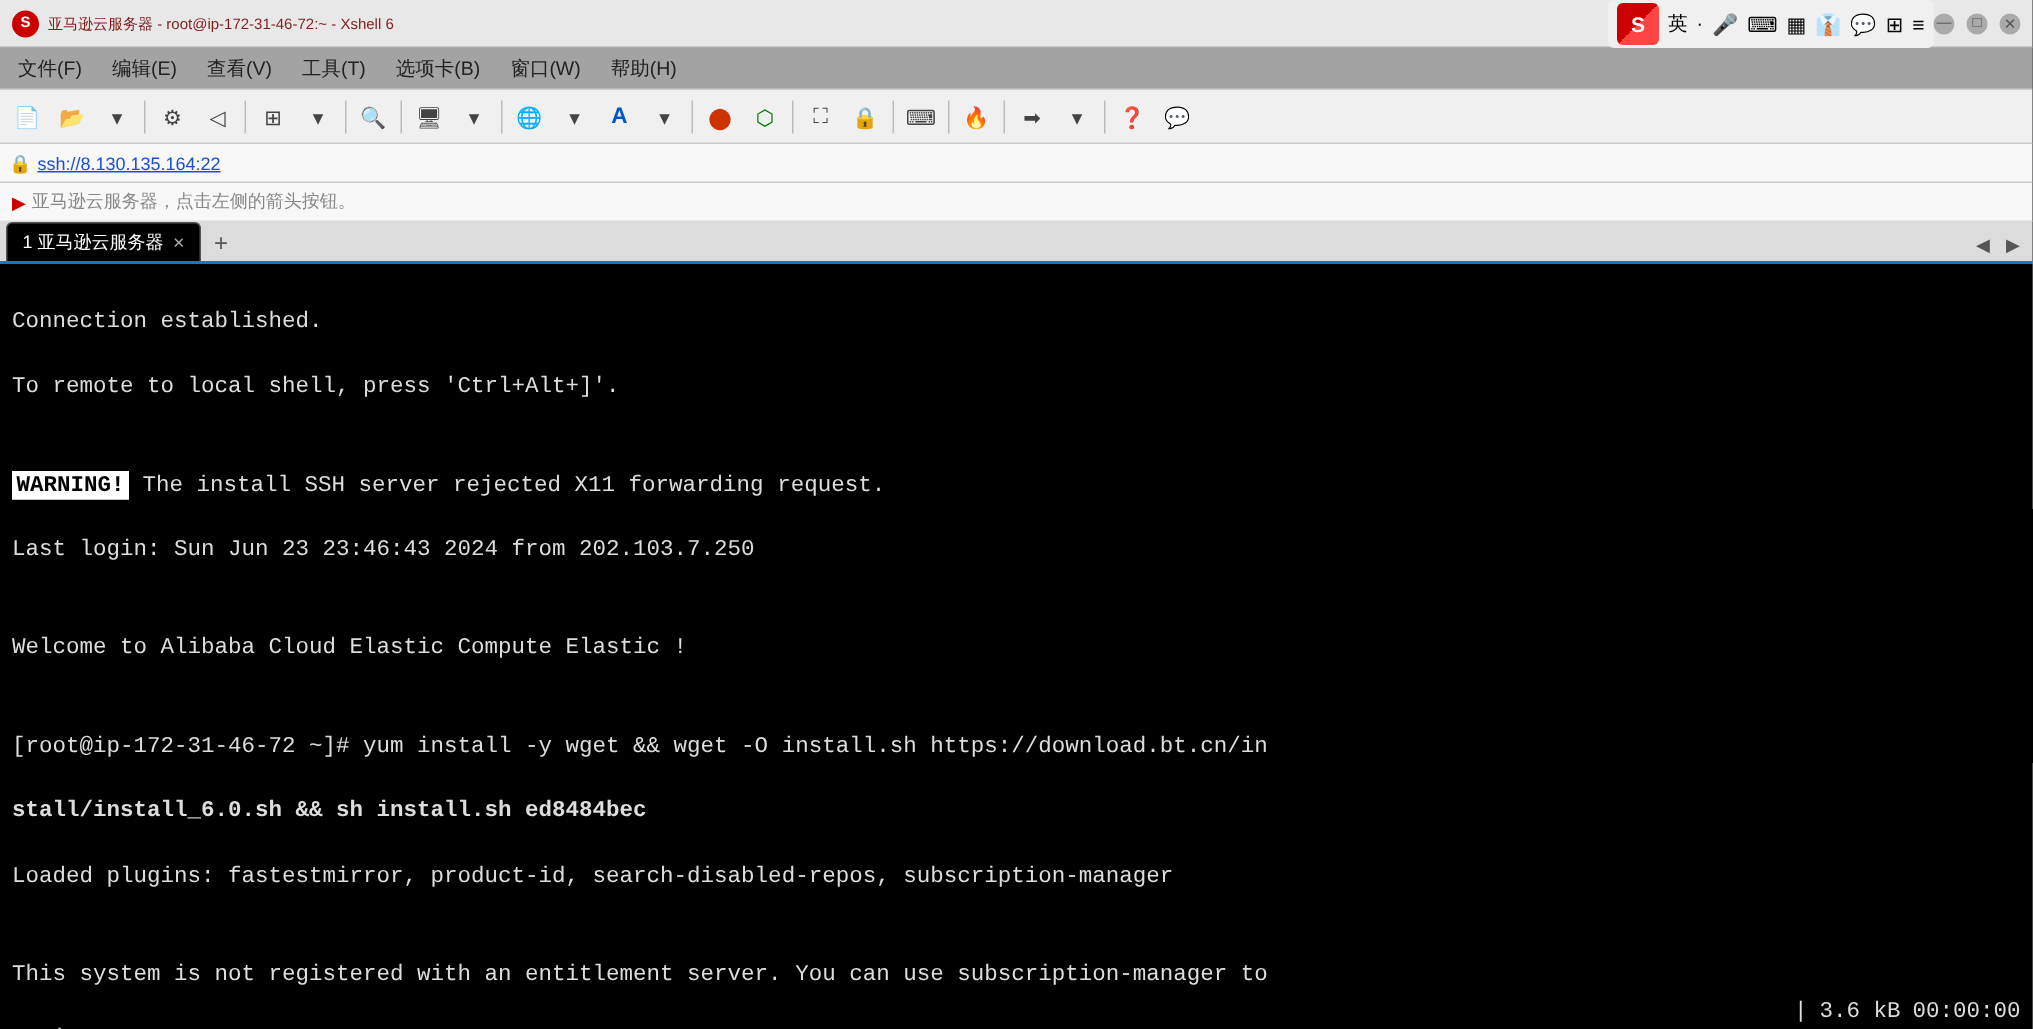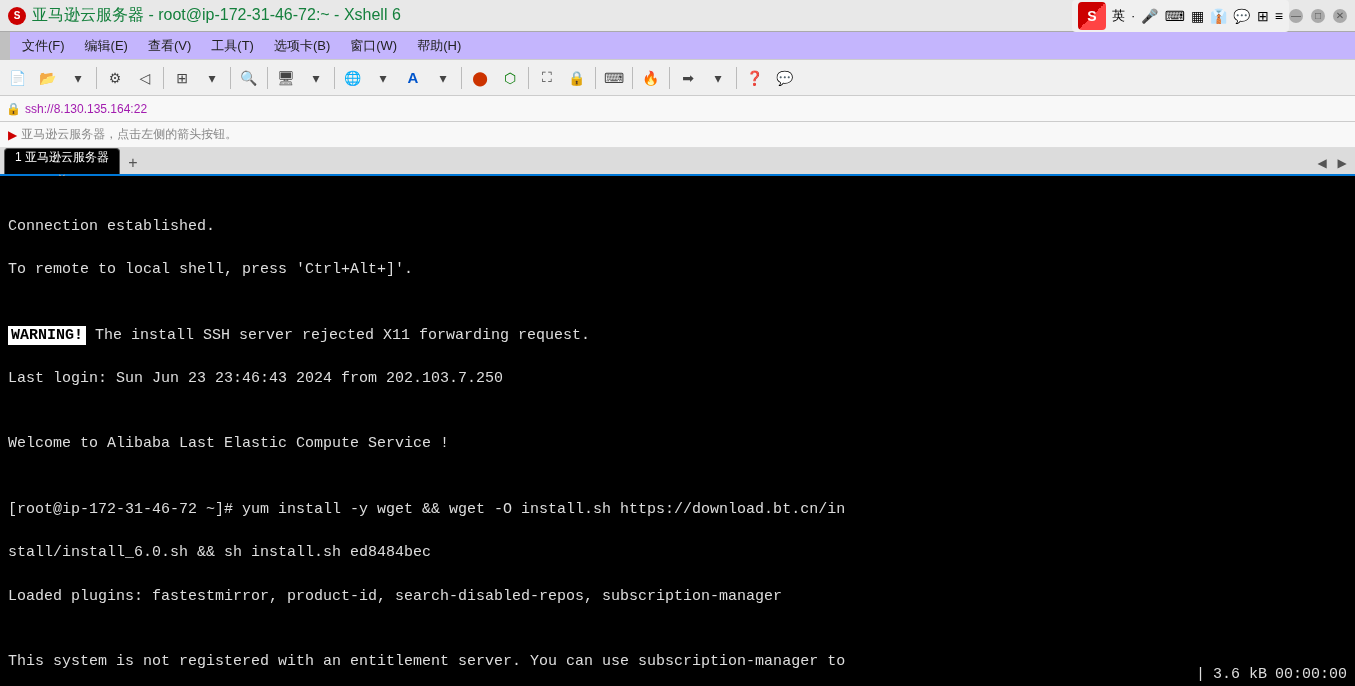--- a/index.html
+++ b/index.html
@@ -16,22 +16,22 @@
       user-select: none;
     }
     .title-bar-icon {
       width: 18px; height: 18px; margin-right: 6px;
       background: #cc0000; border-radius: 50%;
       display: flex; align-items: center; justify-content: center;
       font-size: 10px; color: white; font-weight: bold;
     }
     .title-bar-text {
       flex: 1;
-      font-size: 16px;
-      color: #15803d;
+      font-size: 10px;
+      color: #7f1d1d;
     }
     .title-bar-controls {
       display: flex; gap: 8px;
     }
     .title-bar-btn {
       width: 14px; height: 14px;
       border-radius: 50%;
       border: none;
       cursor: pointer;
       font-size: 10px;
@@ -39,27 +39,26 @@
       color: #555;
       background: #aaa;
     }
     .title-bar-btn.minimize { background: #aaa; }
     .title-bar-btn.maximize { background: #aaa; }
     .title-bar-btn.close { background: #aaa; }
 
     
     .menu-bar {
       height: 28px;
-      background: #c4b5fd;
+      background: #a3a3a3;
       display: flex;
       align-items: center;
       padding: 0 4px;
       border-bottom: 1px solid #ccc;
       gap: 4px;
-      margin-left: 10px;
     }
     .menu-item {
       padding: 2px 8px;
       font-size: 13px;
       color: #222;
       cursor: pointer;
       border-radius: 3px;
     }
 
     
@@ -92,21 +91,21 @@
     .addr-bar {
       height: 26px;
       background: #f8f8f8;
       display: flex;
       align-items: center;
       padding: 0 6px;
       border-bottom: 1px solid #ccc;
       gap: 4px;
     }
     .addr-lock { font-size: 12px; color: #888; }
-    .addr-text { font-size: 12px; color: #a21caf; }
+    .addr-text { font-size: 12px; color: #1d4ed8; text-decoration: underline; }
 
     
     .hint-bar {
       height: 26px;
       background: #f8f8f8;
       display: flex;
       align-items: center;
       padding: 0 8px;
       border-bottom: 1px solid #ddd;
       font-size: 12px;
@@ -126,21 +125,20 @@
     }
     .tab {
       height: 26px;
       display: flex;
       align-items: center;
       padding: 0 10px;
       font-size: 12px;
       cursor: pointer;
       border-radius: 4px 4px 0 0;
       gap: 6px;
-      flex-direction: column;
     }
     .tab.active {
       background: #000;
       color: #fff;
       border: 1px solid #555;
       border-bottom: none;
     }
     .tab-close {
       font-size: 10px;
       color: #aaa;
@@ -162,21 +160,21 @@
       font-size: 12px; color: #555; cursor: pointer;
     }
 
     
     .terminal {
       background: #000;
       color: #ddd;
       font-family: 'Courier New', Consolas, monospace;
       font-size: 15px;
       line-height: 1.45;
-      padding: 18px 8px;
+      padding: 6px 8px;
       height: calc(686px - 32px - 28px - 36px - 26px - 26px - 28px);
       overflow: hidden;
       white-space: pre;
     }
     .warning-box {
       display: inline;
       background: #fff;
       color: #000;
       font-weight: bold;
       padding: 0 2px;
@@ -313,24 +311,24 @@
   </div>
 </div>
 
 <div class="terminal" style="position:relative;">
 <span style="display: block;">Connection established.</span>
 <span style="display: block;">To remote to local shell, press 'Ctrl+Alt+]'.</span>
 
 <span style="display: block;"><span class="warning-box">WARNING!</span><span> The install SSH server rejected X11 forwarding request.</span></span>
 <span style="display: block;">Last login: Sun Jun 23 23:46:43 2024 from 202.103.7.250</span>
 
-<span style="display: block;">Welcome to Alibaba Last Elastic Compute Service !</span>
+<span style="display: block;">Welcome to Alibaba Cloud Elastic Compute Elastic !</span>
 
 <span style="display: block;">[root@ip-172-31-46-72 ~]# yum install -y wget &amp;&amp; wget -O install.sh https://download.bt.cn/in</span>
-<span style="display: block;">stall/install_6.0.sh &amp;&amp; sh install.sh ed8484bec</span>
+<span style="display: block; font-weight: bold;">stall/install_6.0.sh &amp;&amp; sh install.sh ed8484bec</span>
 <span style="display: block;">Loaded plugins: fastestmirror, product-id, search-disabled-repos, subscription-manager</span>
 
 <span style="display: block;">This system is not registered with an entitlement server. You can use subscription-manager to</span>
 <span style="display: block;">register.</span>
 
 
 
   <div class="status-bar">
     <span>|</span>
     <span>3.6 kB</span>

